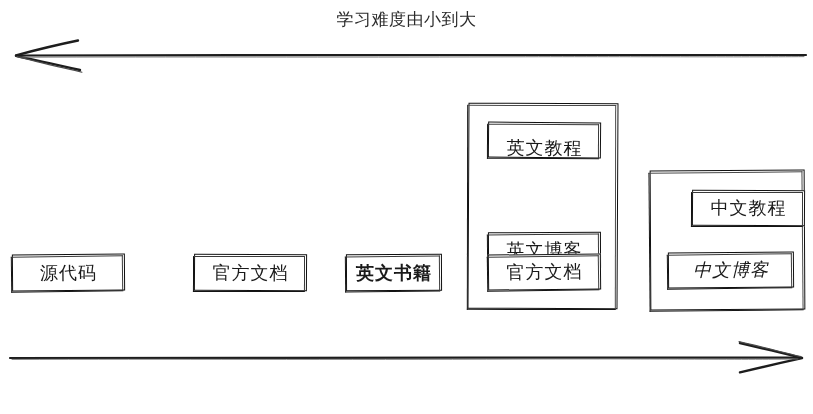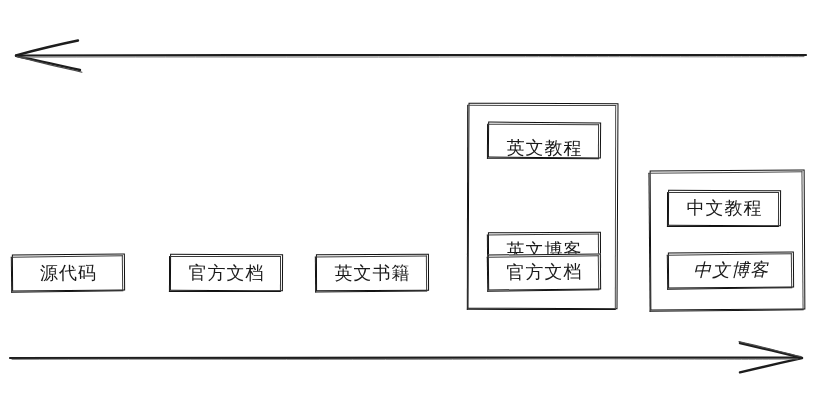--- a/index.html
+++ b/index.html
@@ -108,32 +108,33 @@
     border-left: 1.3px solid #171717;
     border-bottom: 1.3px solid #171717;
     border-right: 1px solid #4a4a4a;
     border-top: 1px solid #4a4a4a;
     pointer-events: none;
     transform: rotate(-0.18deg);
   }
 
   
   .j1 { transform: rotate(-0.45deg); }
-  .j2 { transform: rotate(0.35deg); }
+  .j2 { transform: rotate(0.35deg); margin-left: 24px; }
   .j3 { transform: rotate(-0.25deg); }
   .j4 { transform: rotate(0.5deg); }
   .j5 { transform: rotate(-0.6deg); }
   .j6 { transform: rotate(0.28deg); }
   .j7 { transform: rotate(-0.3deg); }
 </style>
 </head>
 <body>
 
 <div id="diagram-root">
 
+  <div class="axis-label" id="top-axis-label">学习难度由小到大</div>
 
   <div class="axis-arrow" id="top-axis-arrow">
     <svg viewBox="0 0 813 44" xmlns="http://www.w3.org/2000/svg">
 
       <path d="M 18 21.5 C 160 20.6, 330 21.8, 470 21.0 C 620 20.4, 730 21.6, 806 21.0" fill="none" stroke="#1d1d1d" stroke-width="2.2" stroke-linecap="round"></path>
 
       <path d="M 16 21.3 C 34 16.5, 56 11.0, 78 6.5" fill="none" stroke="#1d1d1d" stroke-width="2.4" stroke-linecap="round"></path>
 
       <path d="M 16 21.8 C 36 26.0, 58 31.0, 80 36.0" fill="none" stroke="#1d1d1d" stroke-width="2.4" stroke-linecap="round"></path>
 
@@ -156,21 +157,21 @@
 
 
   <div class="sketch-box node-box j1" style="left:12px; top:254px; width:113px; height:37px;">
     <span class="node-label">源代码</span>
   </div>
 
   <div class="sketch-box node-box j2" style="left:170px; top:254px; width:113px; height:37px;">
     <span class="node-label">官方文档</span>
   </div>
 
-  <div class="sketch-box node-box j3" style="left:316px; top:254px; width:113px; height:37px;">
+  <div class="sketch-box node-box j3" style="left:346px; top:254px; width:96px; height:37px;font-weight:bold;">
     <span class="node-label">英文书籍</span>
   </div>
 
   <div class="group-box j6" style="left:468px; top:103px; width:150px; height:206px;"></div>
 
   <div class="sketch-box node-box j4" style="left:488px; top:122px; width:113px; height:36px;align-items:flex-end;">
     <span class="node-label">英文教程</span>
   </div>
 
   <div class="sketch-box node-box j3" style="left:488px; top:188px; width:113px; height:36px;margin-top:44px;">

